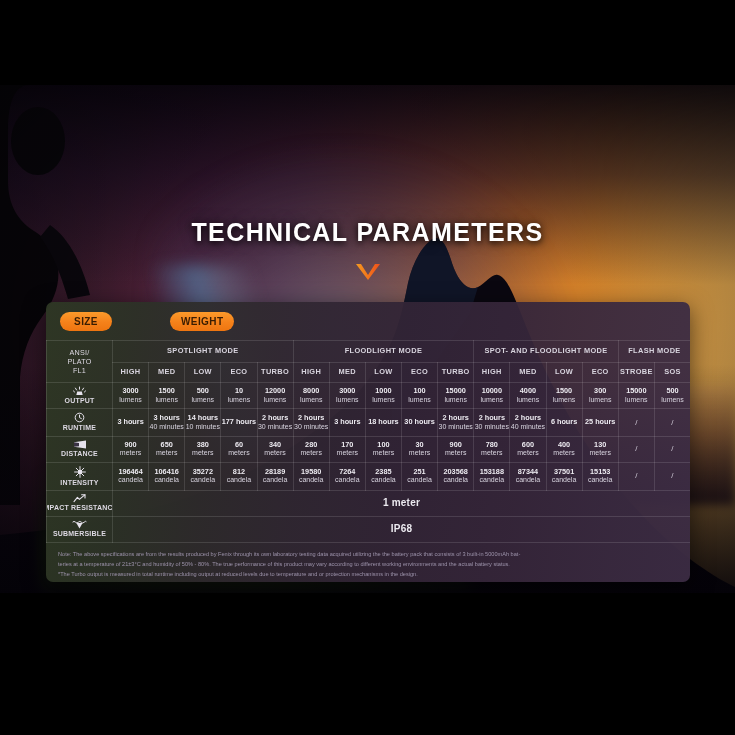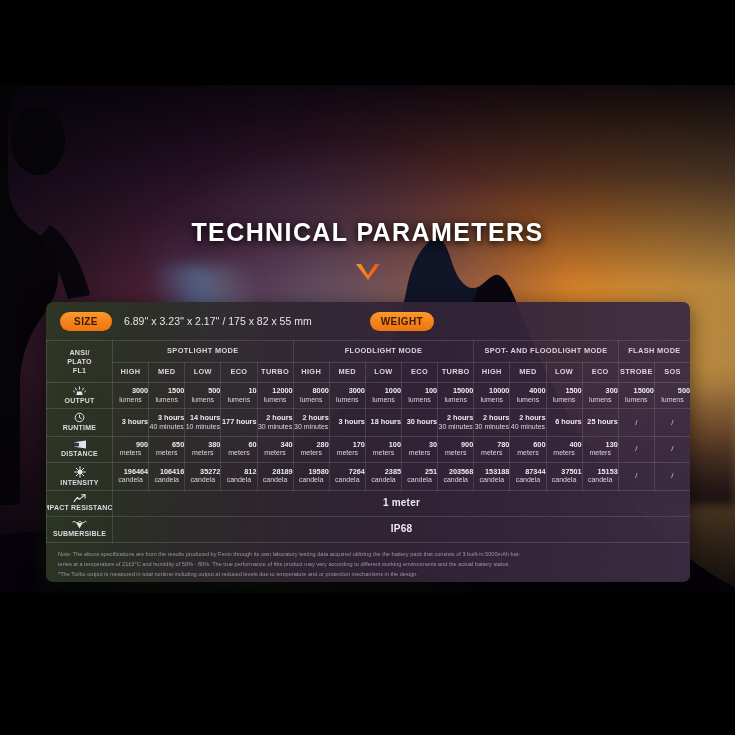--- a/index.html
+++ b/index.html
@@ -229,27 +229,27 @@
     display: flex;
     flex-direction: column;
     align-items: center;
     justify-content: center;
     gap: 1px;
     padding: 2px 0;
   }
   .rowlabel .ico { line-height: 0; }
   .rowlabel .txt { white-space: nowrap; font-size: 7px; }
   .data-row td { height: 23px; }
-  .cell-main { display: block; font-weight: bold; font-size: 7.3px; text-align: right; }
+  .cell-main { display: block; font-weight: bold; font-size: 7.3px; }
   .cell-unit { display: block; font-size: 7px; color: #d9d5e0; }
   .slash { font-size: 8px; color: #cfc9d6; }
   .wide-cell { font-size: 10px; font-weight: bold; letter-spacing: .2px; }
   #ansi-head {
     font-size: 7.2px;
-    font-weight: bold;
+    font-weight: normal;
     line-height: 1.25;
     letter-spacing: .2px;
     color: #ddd9e3;
   }
 
   
   #footnote {
     padding: 7px 12px 0 12px;
     font-size: 5.6px;
     line-height: 1.78;
@@ -306,21 +306,20 @@
         </linearGradient>
       </defs>
       <path d="M1,1 L6,1 L13,12 L20,1 L25,1 L13,17 Z" fill="url(#chevGrad)"></path>
     </svg>
   </div>
 
   <div id="spec-panel">
 
     <div id="summary-row">
       <span class="pill">SIZE</span>
-      <span class="summary-value">6.89'' x 3.23'' x 2.17'' / 175 x 82 x 55 mm</span>
       <span id="weight-group">
         <span class="pill">WEIGHT</span>
       </span>
     </div>
 
     <table id="spec-table">
       <colgroup id="spec-colgroup">
           <col style="width: 66px;">
           <col style="width: 36.125px;">
           <col style="width: 36.125px;">

